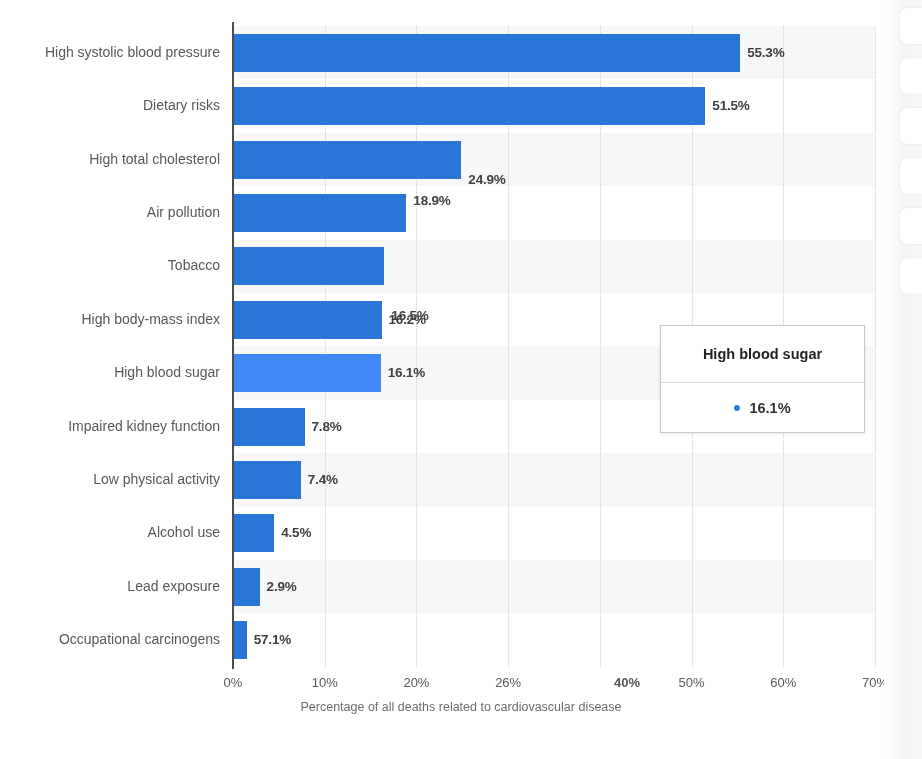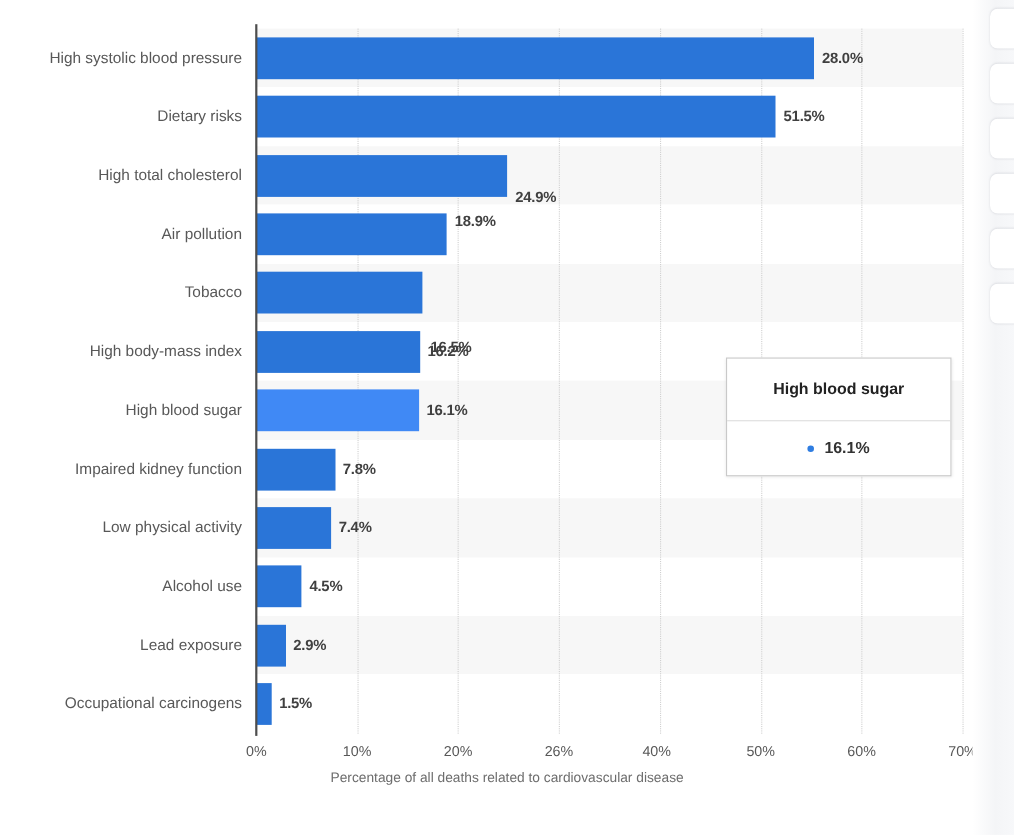--- a/index.html
+++ b/index.html
@@ -186,21 +186,21 @@
         <div class="row-band" style="top: 534px; height: 53.4px;"></div>
         <div class="row-band alt" style="top: 587.4px; height: 53.4px;"></div>
         <div class="gridline" style="left: 91.7143px;"></div>
         <div class="gridline" style="left: 183.429px;"></div>
         <div class="gridline" style="left: 275.143px;"></div>
         <div class="gridline" style="left: 366.857px;"></div>
         <div class="gridline" style="left: 458.571px;"></div>
         <div class="gridline" style="left: 550.286px;"></div>
         <div class="gridline" style="left: 642px;"></div>
         <div class="bar" title="High systolic blood pressure 55.3%" style="top: 7.7px; width: 507.18px;"></div>
-        <div class="bar-value" style="left: 514.18px; top: 18.7px;">28.0%</div>
+        <div class="bar-value" style="left: 514.18px; top: 18.7px;">55.3%</div>
         <div class="bar" title="Dietary risks 51.5%" style="top: 61.1px; width: 472.329px;"></div>
         <div class="bar-value" style="left: 479.329px; top: 72.1px;">51.5%</div>
         <div class="bar" title="High total cholesterol 24.9%" style="top: 114.5px; width: 228.369px;"></div>
         <div class="bar-value" style="left: 235.369px; top: 125.5px; margin-top: 20px;">24.9%</div>
         <div class="bar" title="Air pollution 18.9%" style="top: 167.9px; width: 173.34px;"></div>
         <div class="bar-value" style="left: 180.34px; top: 167px;">18.9%</div>
         <div class="bar" title="Tobacco 16.5%" style="top: 221.3px; width: 151.329px;"></div>
         <div class="bar-value" style="left: 158.329px; top: 250px; margin-top: 32px;">16.5%</div>
         <div class="bar" title="High body-mass index 16.2%" style="top: 274.7px; width: 148.577px;"></div>
         <div class="bar-value" style="left: 155.577px; top: 285.7px;">16.2%</div>
@@ -208,21 +208,21 @@
         <div class="bar-value" style="left: 154.66px; top: 339.1px;">16.1%</div>
         <div class="bar" title="Impaired kidney function 7.8%" style="top: 381.5px; width: 71.5371px;"></div>
         <div class="bar-value" style="left: 78.5371px; top: 392.5px;">7.8%</div>
         <div class="bar" title="Low physical activity 7.4%" style="top: 434.9px; width: 67.8686px;"></div>
         <div class="bar-value" style="left: 74.8686px; top: 445.9px;">7.4%</div>
         <div class="bar" title="Alcohol use 4.5%" style="top: 488.3px; width: 41.2714px;"></div>
         <div class="bar-value" style="left: 48.2714px; top: 499.3px; text-align: center;">4.5%</div>
         <div class="bar" title="Lead exposure 2.9%" style="top: 541.7px; width: 26.5971px;"></div>
         <div class="bar-value" style="left: 33.5971px; top: 552.7px;">2.9%</div>
         <div class="bar" title="Occupational carcinogens 1.5%" style="top: 595.1px; width: 13.7571px;"></div>
-        <div class="bar-value" style="left: 20.7571px; top: 606.1px;">1.5%</div>
+        <div class="bar-value" style="left: 20.7571px; top: 606.1px;">57.1%</div>
       </div>
 
     <div class="yaxis"></div>
 
     <div id="cat-labels">
         <div class="cat-label" style="top: 43.7px;">High systolic blood pressure</div>
         <div class="cat-label" style="top: 97.1px;">Dietary risks</div>
         <div class="cat-label" style="top: 150.5px;">High total cholesterol</div>
         <div class="cat-label" style="top: 203.9px;">Air pollution</div>
         <div class="cat-label" style="top: 257.3px;">Tobacco</div>
@@ -232,21 +232,21 @@
         <div class="cat-label" style="top: 470.9px;">Low physical activity</div>
         <div class="cat-label" style="top: 524.3px;">Alcohol use</div>
         <div class="cat-label" style="top: 577.7px;">Lead exposure</div>
         <div class="cat-label" style="top: 631.1px;">Occupational carcinogens</div>
       </div>
     <div id="tick-labels">
         <div class="tick-label" style="left: 233px;">0%</div>
         <div class="tick-label" style="left: 324.714px;">10%</div>
         <div class="tick-label" style="left: 416.429px;">20%</div>
         <div class="tick-label" style="left: 508.143px;">26%</div>
-        <div class="tick-label" style="left: 597px;">40%</div>
+        <div class="tick-label" style="left: 627px; font-weight: bold;">40%</div>
         <div class="tick-label" style="left: 691.571px;">50%</div>
         <div class="tick-label" style="left: 783.286px;">60%</div>
         <div class="tick-label" style="left: 875px;">70%</div>
       </div>
 
     <div class="axis-title">Percentage of all deaths related to cardiovascular disease</div>
   </div>
 
   <div class="tooltip">
     <div class="tooltip-header">High blood sugar</div>

